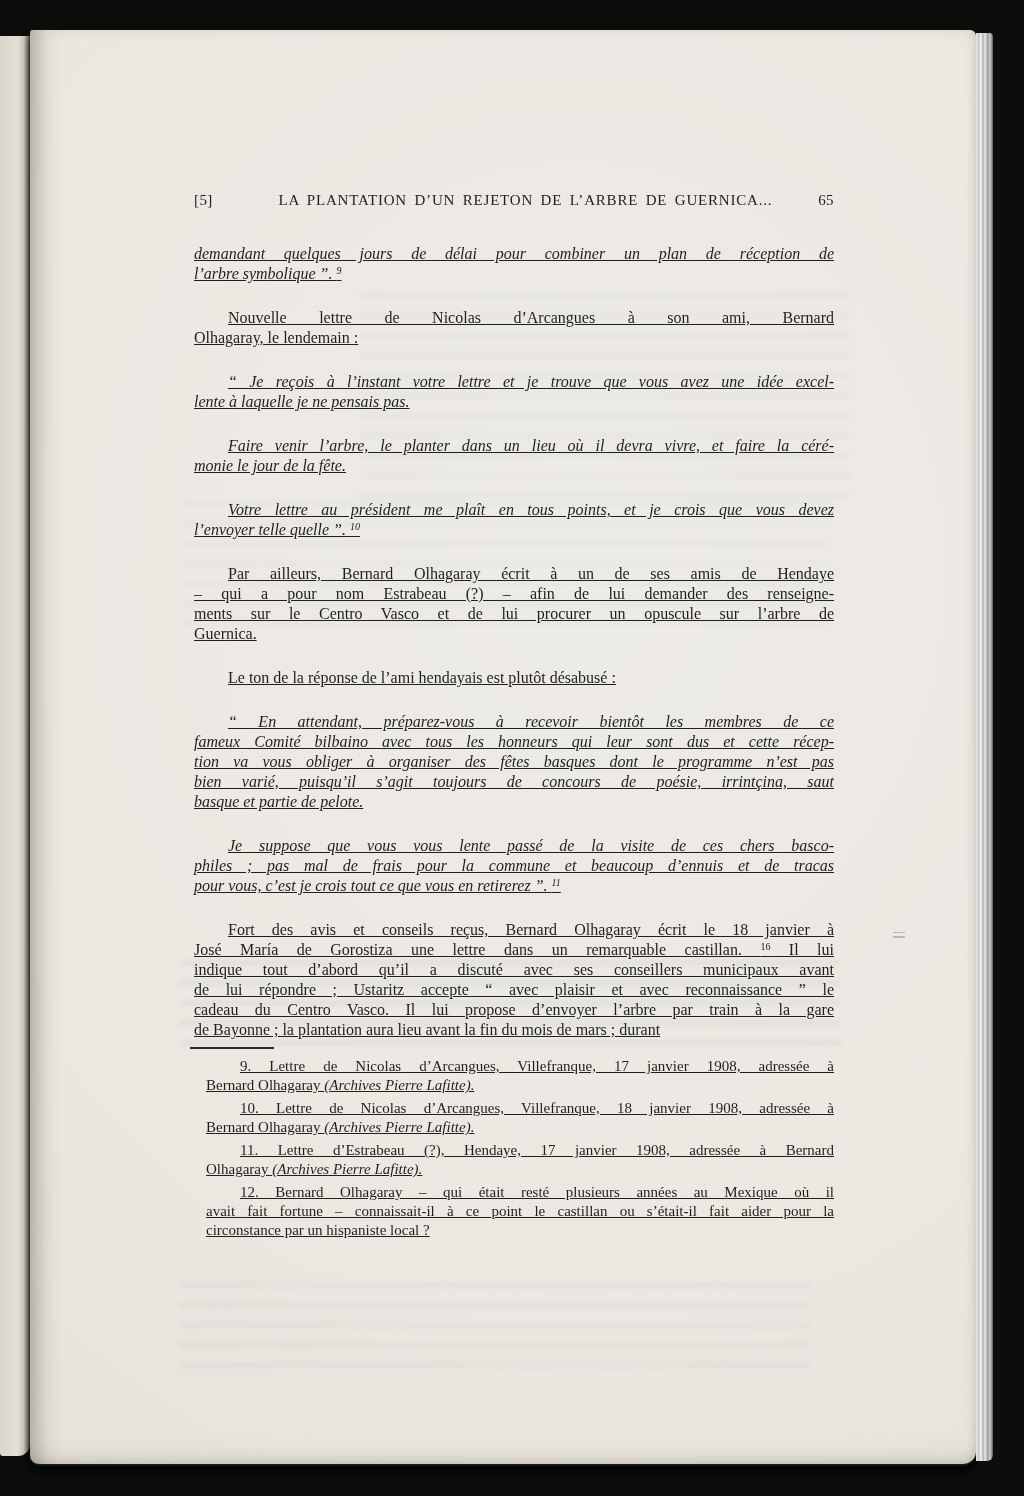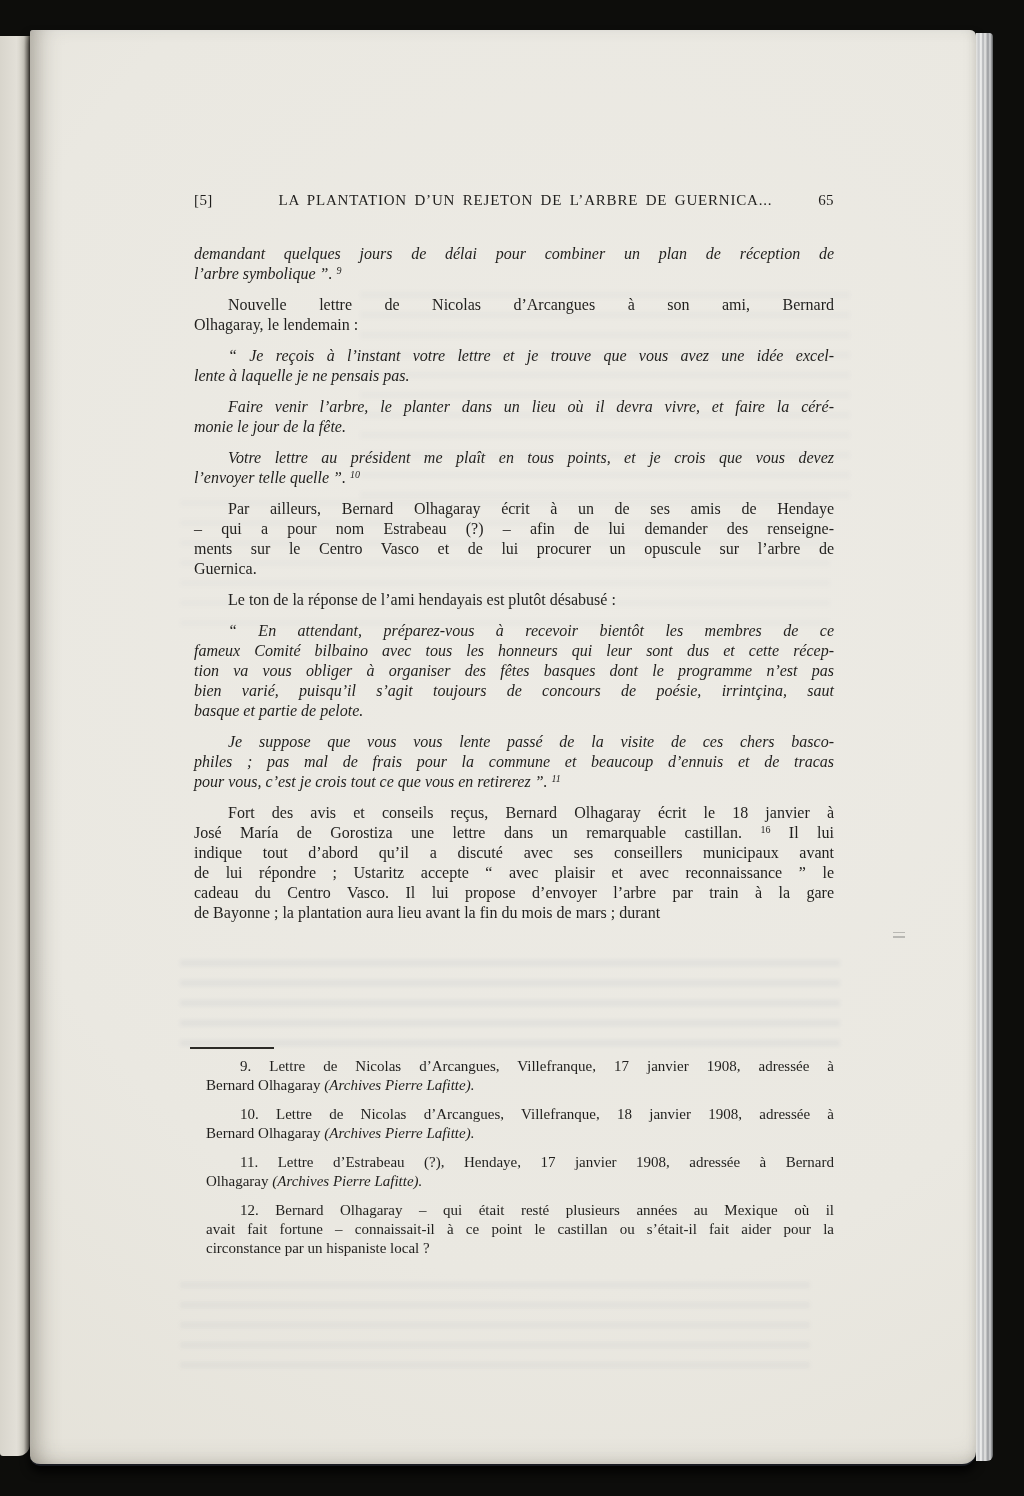--- a/index.html
+++ b/index.html
@@ -42,38 +42,38 @@
   .text-block{
     position:absolute;left:164px;top:160px;width:640px;height:1180px;
     color:#201f1d;
   }
   .running-head{
     display:flex;justify-content:space-between;align-items:baseline;
     font-size:15px;line-height:20px;letter-spacing:.4px;
   }
   .running-head .title{letter-spacing:.8px;word-spacing:3px;margin-left:20px;}
   .body{margin-top:34px;font-size:16px;line-height:20px;}
-  .line{text-align:justify;text-align-last:justify;min-height:20px;}
+  .line{text-align:justify;text-align-last:justify;min-height:20px;text-decoration:underline;}
   .line.last{text-align-last:left;}
-  .para{margin-top:11px;}
+  .para{margin-top:24px;}
   .para:first-child{margin-top:0;}
   .para.it{font-style:italic;}
   .para.ind .line:first-child{text-indent:34px;}
   sup{font-size:10px;line-height:0;position:relative;top:-5px;vertical-align:baseline;}
   .it{font-style:italic;}
   
   .fn-rule{
     position:absolute;left:-4px;top:857px;width:84px;height:2px;
     background:#2b2a27;
   }
   .footnotes{
     position:absolute;left:12px;right:0;top:867px;
     font-size:15px;line-height:19px;
   }
-  .fn{margin-top:10px;}
+  .fn{margin-top:4px;}
   .fn:first-child{margin-top:0;}
   .fn .line{min-height:19px;}
   .fn .line:first-child{text-indent:34px;}
   
   .ghost{
     position:absolute;
     background:repeating-linear-gradient(180deg,
       rgba(112,122,148,.10) 0px, rgba(112,122,148,.10) 6px,
       rgba(112,122,148,0) 6px, rgba(112,122,148,0) 20px);
     filter:blur(2px);

